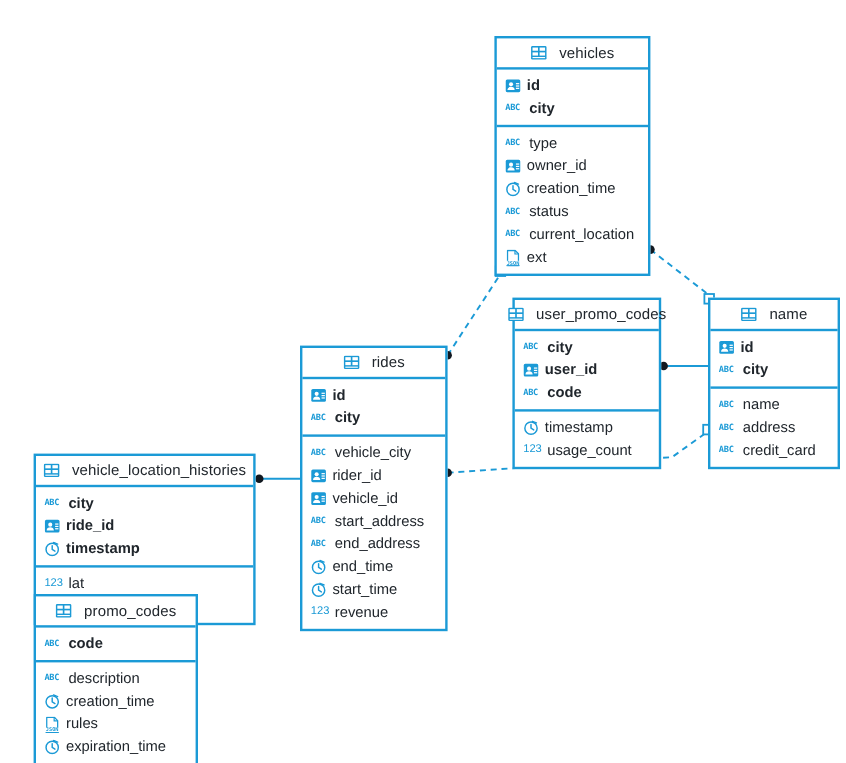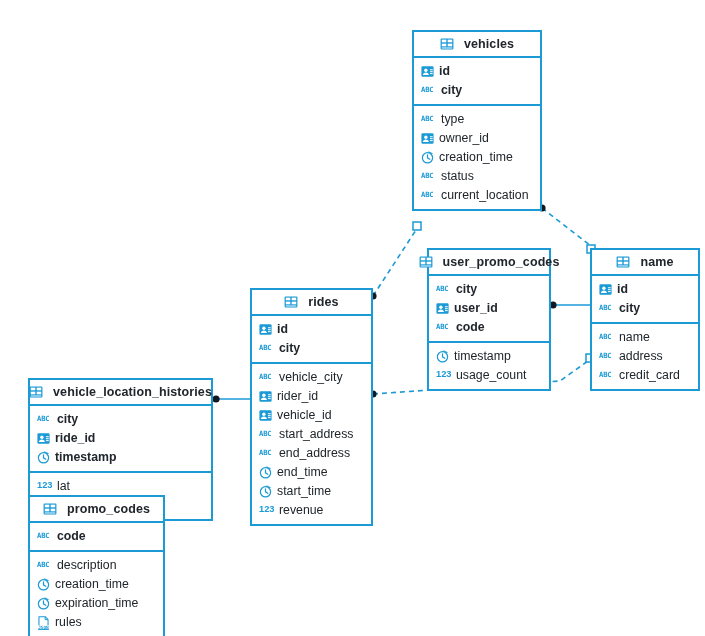--- a/index.html
+++ b/index.html
@@ -38,21 +38,20 @@
   }
   .tbl-header {
     box-sizing: border-box;
     border-bottom: 2px solid #1b9ad6;
     height: 26px;
     display: flex;
     align-items: center;
     justify-content: center;
     gap: 10px;
     padding: 0 6px;
-    font-weight: bold;
   }
   .tbl-title {
     font-size: 12.5px;
     color: #20262c;
     white-space: nowrap;
     letter-spacing: 0.1px;
   }
   .col-section {
     box-sizing: border-box;
     padding: 4px 16px 4px 0;
@@ -92,21 +91,21 @@
     color: #1b9ad6;
     letter-spacing: -0.2px;
     line-height: 1;
     width: 15px;
     text-align: left;
     transform: translateY(-1px);
   }
   .num-ico {
     font-family: "Liberation Sans", sans-serif;
     font-size: 9.3px;
-    font-weight: bold;
+    font-weight: normal;
     color: #1b9ad6;
     line-height: 1;
     width: 15px;
     text-align: right;
     transform: translateY(-1px);
   }
 </style>
 </head>
 <body>
 
@@ -200,20 +199,32 @@
           <span class="col-name">creation_time</span>
         </div>
         <div class="col-row">
           <span class="ico abc-ico">ABC</span>
           <span class="col-name">status</span>
         </div>
         <div class="col-row">
           <span class="ico abc-ico">ABC</span>
           <span class="col-name">current_location</span>
         </div>
+        <div class="col-row">
+          <span class="ico">
+            <svg width="13" height="14" viewBox="0 0 16 17">
+              <path d="M2.4 0.8 H10.2 L13.6 4.2 V16.2 H2.4 Z" fill="#ffffff" stroke="#1b9ad6" stroke-width="1.3" stroke-linejoin="round"></path>
+              <path d="M10.0 0.9 V4.4 H13.5" fill="none" stroke="#1b9ad6" stroke-width="1.2"></path>
+              <rect x="1.0" y="11.4" width="14" height="4.6" fill="#ffffff"></rect>
+              <text x="8" y="15.3" font-family="DejaVu Sans Mono, monospace" font-size="5.4" font-weight="bold" fill="#1b9ad6" text-anchor="middle">JSON</text>
+              <path d="M1.2 16.4 H14.8" stroke="#1b9ad6" stroke-width="1.1"></path>
+            </svg>
+          </span>
+          <span class="col-name">ext</span>
+        </div>
       </div>
     </div>
     <div class="table-card" style="left: 427px; top: 248px; width: 124px;">
       <div class="tbl-header">
         <span class="ico">
           <svg width="14" height="12" viewBox="0 0 16 14">
             <rect x="0.5" y="0.5" width="15" height="13" rx="1.3" fill="#1b9ad6"></rect>
             <rect x="1.9" y="1.9" width="5.3" height="3.1" fill="#ffffff"></rect>
             <rect x="8.8" y="1.9" width="5.3" height="3.1" fill="#ffffff"></rect>
             <rect x="1.9" y="6.6" width="5.3" height="3.1" fill="#ffffff"></rect>
@@ -493,35 +504,35 @@
             <svg width="13" height="13" viewBox="0 0 16 16">
               <circle cx="8" cy="8.4" r="6.3" fill="none" stroke="#1b9ad6" stroke-width="1.5"></circle>
               <path d="M8 4.6 L8 8.4 L10.8 10.2" fill="none" stroke="#1b9ad6" stroke-width="1.5" stroke-linecap="round"></path>
               <path d="M9.4 1.3 L13.6 3.0" fill="none" stroke="#1b9ad6" stroke-width="1.4" stroke-linecap="round"></path>
             </svg>
           </span>
           <span class="col-name">creation_time</span>
         </div>
         <div class="col-row">
           <span class="ico">
-            <svg width="13" height="13" viewBox="0 0 16 16">
-              <circle cx="8" cy="8.4" r="6.3" fill="none" stroke="#1b9ad6" stroke-width="1.5"></circle>
-              <path d="M8 4.6 L8 8.4 L10.8 10.2" fill="none" stroke="#1b9ad6" stroke-width="1.5" stroke-linecap="round"></path>
-              <path d="M9.4 1.3 L13.6 3.0" fill="none" stroke="#1b9ad6" stroke-width="1.4" stroke-linecap="round"></path>
-            </svg>
-          </span>
-          <span class="col-name">expiration_time</span>
-        </div>
-        <div class="col-row">
-          <span class="ico">
             <svg width="13" height="14" viewBox="0 0 16 17">
               <path d="M2.4 0.8 H10.2 L13.6 4.2 V16.2 H2.4 Z" fill="#ffffff" stroke="#1b9ad6" stroke-width="1.3" stroke-linejoin="round"></path>
               <path d="M10.0 0.9 V4.4 H13.5" fill="none" stroke="#1b9ad6" stroke-width="1.2"></path>
               <rect x="1.0" y="11.4" width="14" height="4.6" fill="#ffffff"></rect>
               <text x="8" y="15.3" font-family="DejaVu Sans Mono, monospace" font-size="5.4" font-weight="bold" fill="#1b9ad6" text-anchor="middle">JSON</text>
               <path d="M1.2 16.4 H14.8" stroke="#1b9ad6" stroke-width="1.1"></path>
             </svg>
           </span>
           <span class="col-name">rules</span>
         </div>
+        <div class="col-row">
+          <span class="ico">
+            <svg width="13" height="13" viewBox="0 0 16 16">
+              <circle cx="8" cy="8.4" r="6.3" fill="none" stroke="#1b9ad6" stroke-width="1.5"></circle>
+              <path d="M8 4.6 L8 8.4 L10.8 10.2" fill="none" stroke="#1b9ad6" stroke-width="1.5" stroke-linecap="round"></path>
+              <path d="M9.4 1.3 L13.6 3.0" fill="none" stroke="#1b9ad6" stroke-width="1.4" stroke-linecap="round"></path>
+            </svg>
+          </span>
+          <span class="col-name">expiration_time</span>
+        </div>
       </div>
     </div>
   </div>
 
 </body></html>

